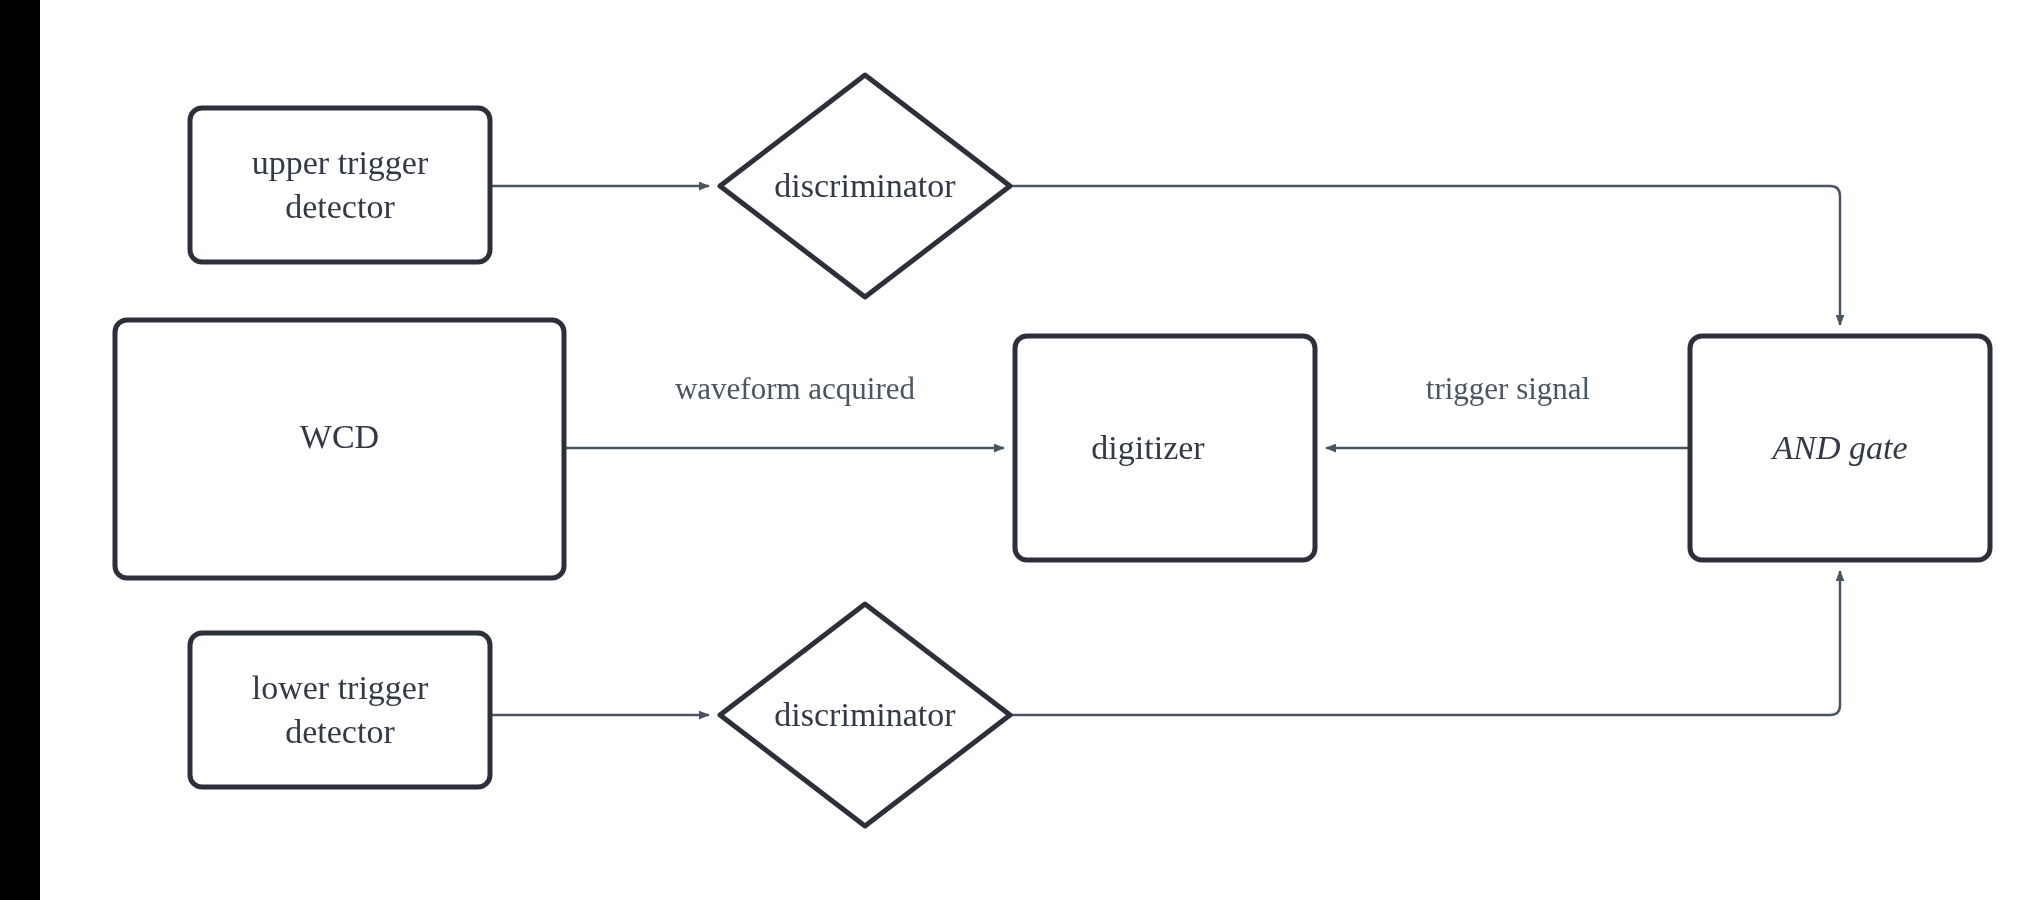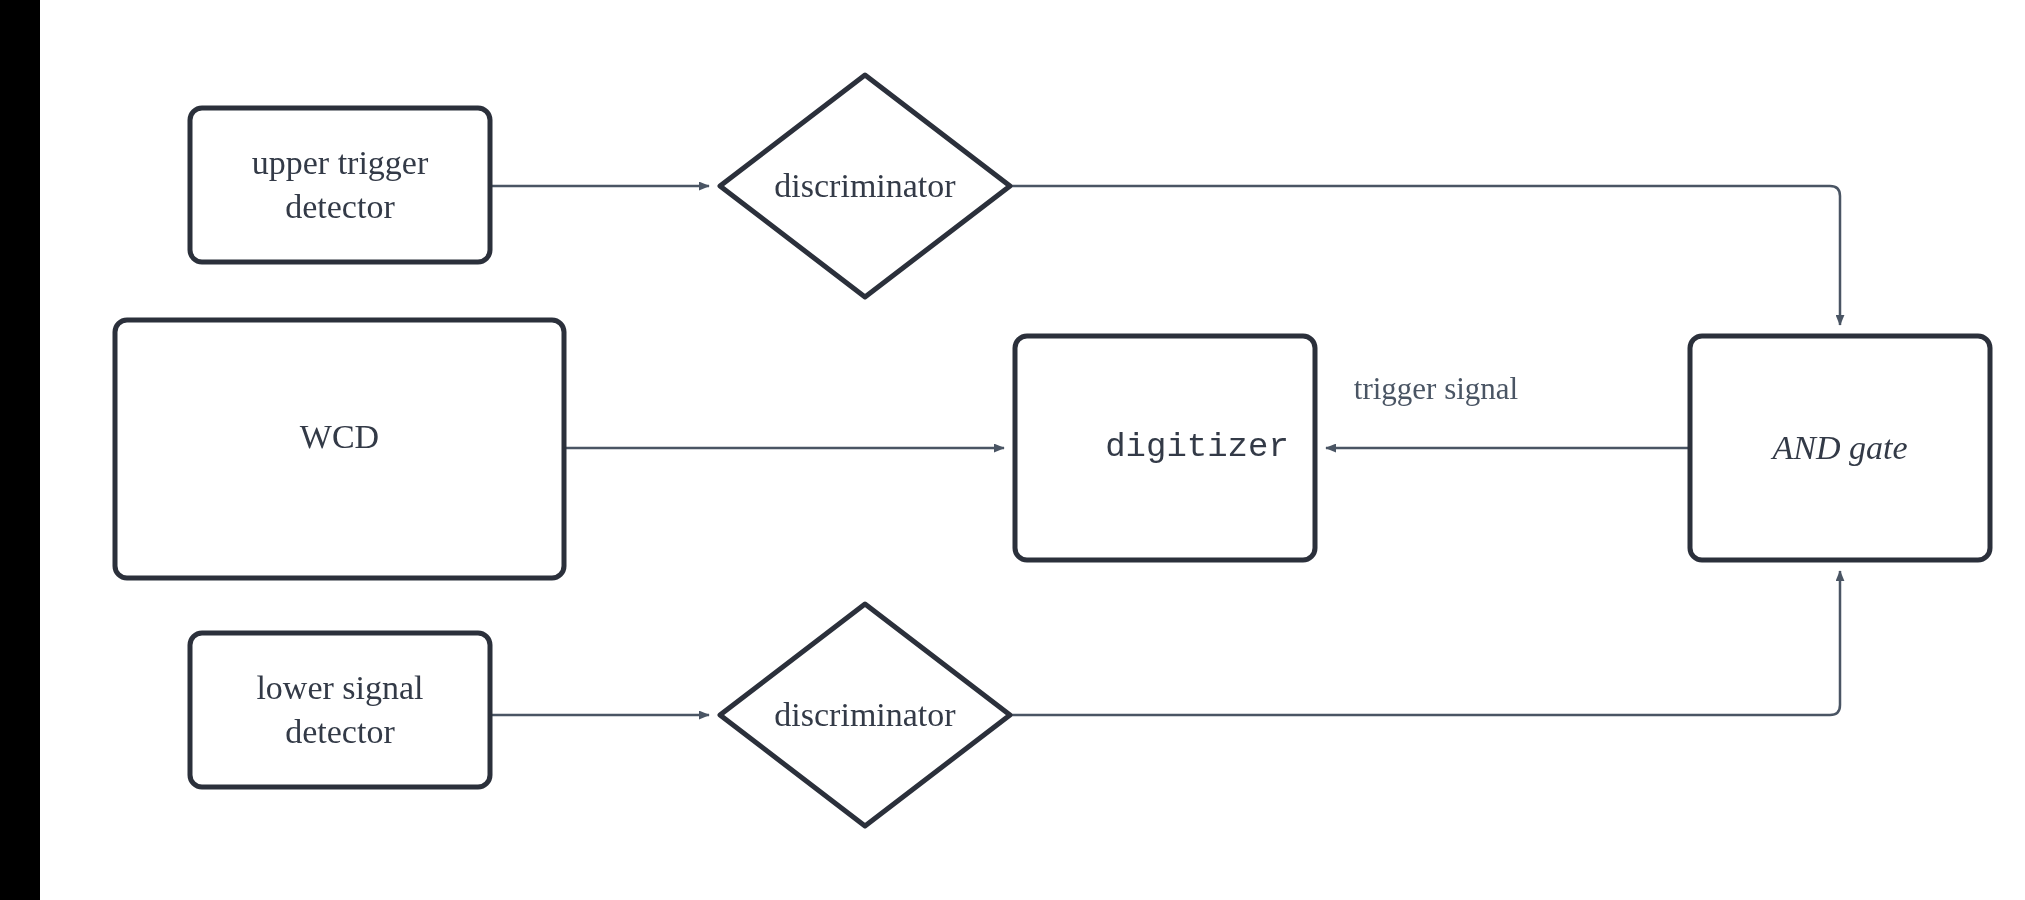--- a/index.html
+++ b/index.html
@@ -92,25 +92,26 @@
     </g>
   </svg>
 
   <div class="node-label" style="left:150px; top:108px; width:300px; height:154px;">upper trigger
 detector</div>
 
   <div class="node-label" style="left:680px; top:75px; width:290px; height:222px;">discriminator</div>
 
   <div class="node-label" style="left:75px; top:308px; width:449px; height:258px;">WCD</div>
 
-  <div class="node-label" style="left:1007px; top:336px; width:300px; height:224px;font-family:Liberation Mono, monospace;">digitizer</div>
+  <div class="node-label" style="left:958px; top:336px; width:300px; height:224px;">digitizer</div>
 
   <div class="node-label" style="left:1650px; top:336px; width:300px; height:224px;font-style:italic;">AND gate</div>
 
-  <div class="node-label" style="left:150px; top:633px; width:300px; height:154px;">lower signal
+  <div class="node-label" style="left:150px; top:633px; width:300px; height:154px;">lower trigger
 detector</div>
 
   <div class="node-label" style="left:680px; top:604px; width:290px; height:222px;">discriminator</div>
 
+  <div class="edge-label" style="left:755px; top:389px;">waveform acquired</div>
 
-  <div class="edge-label" style="left:1396px; top:389px;">trigger signal</div>
+  <div class="edge-label" style="left:1468px; top:389px;">trigger signal</div>
 
 </div>
 
 </body></html>

